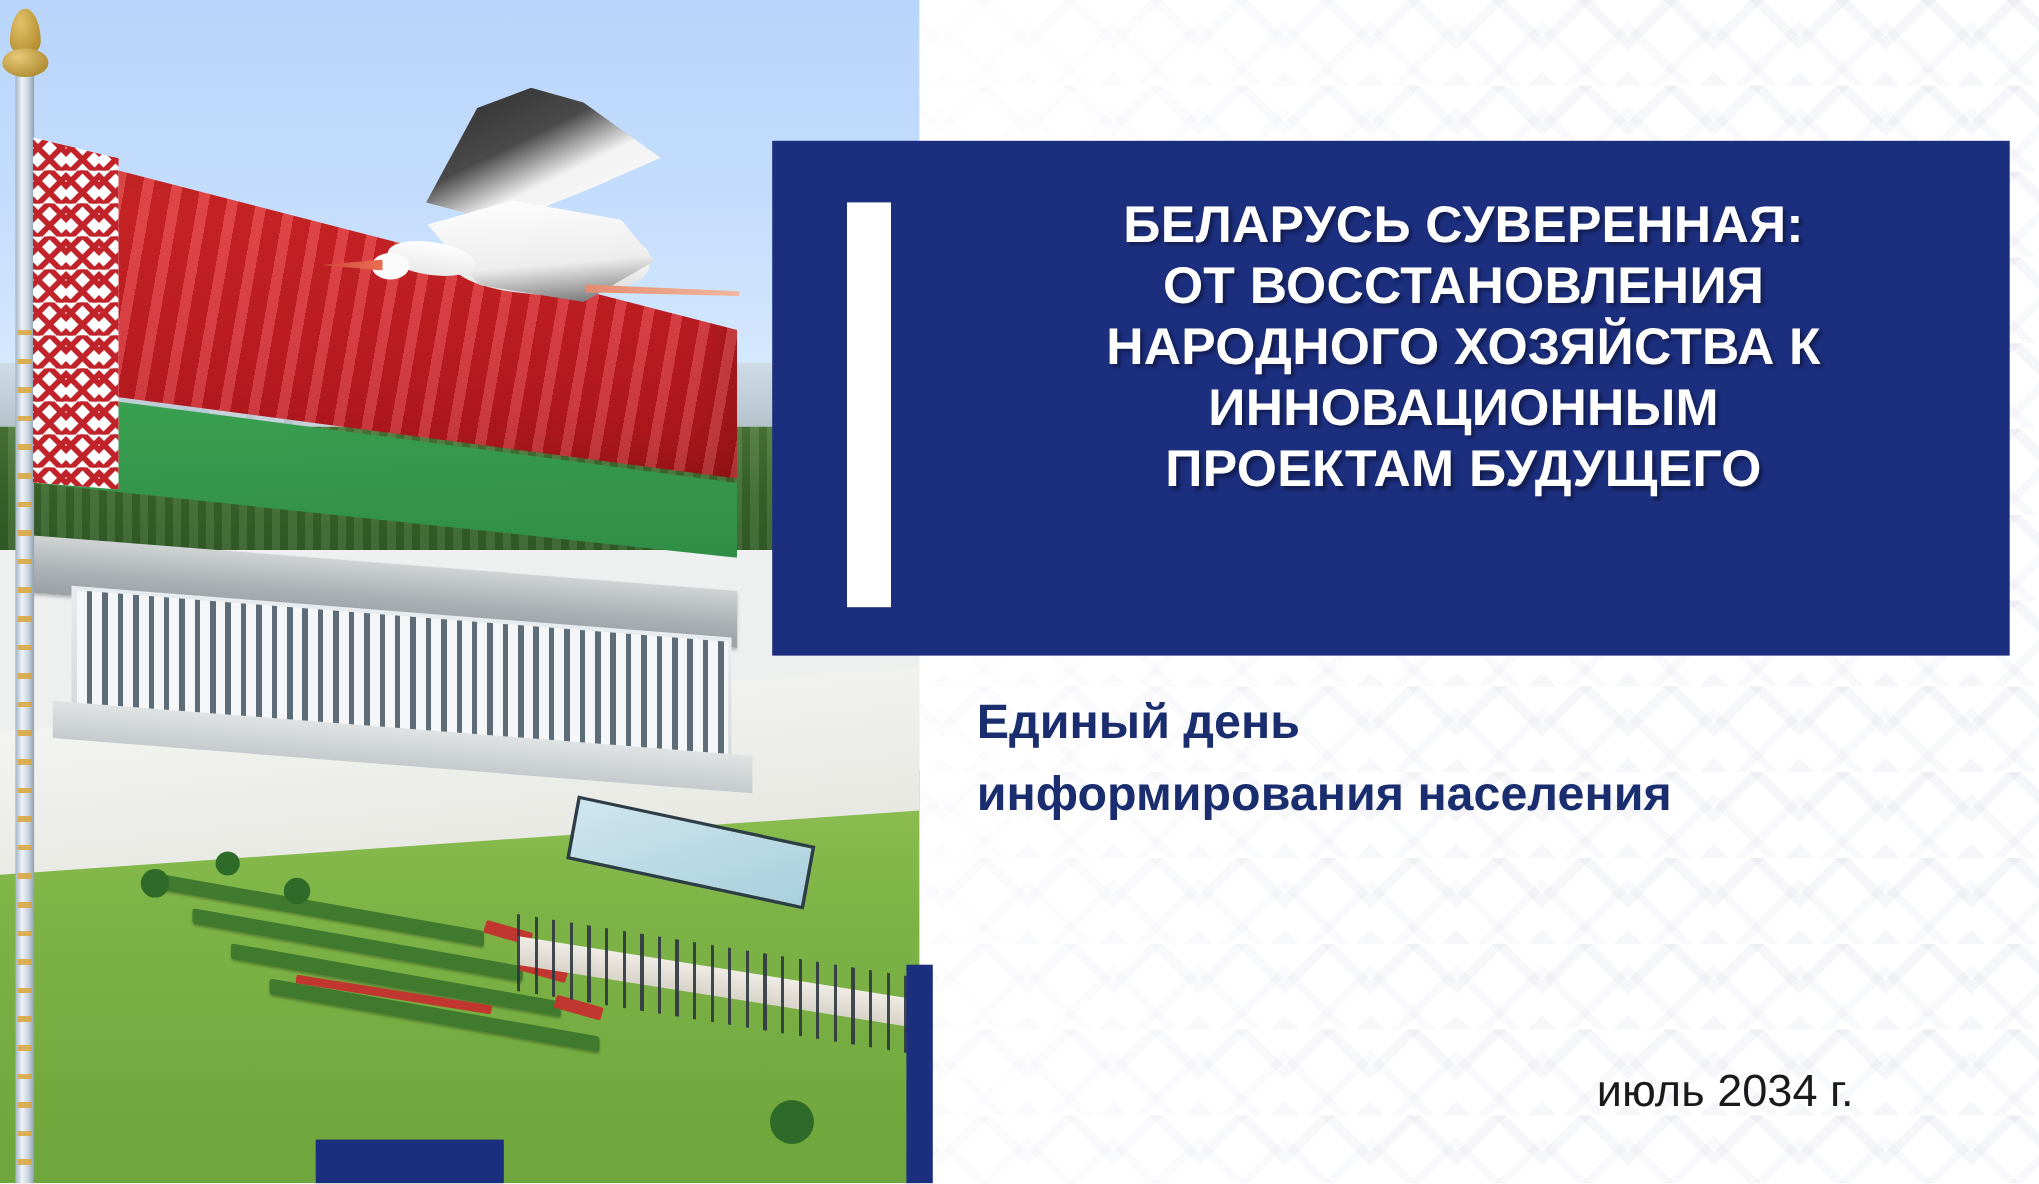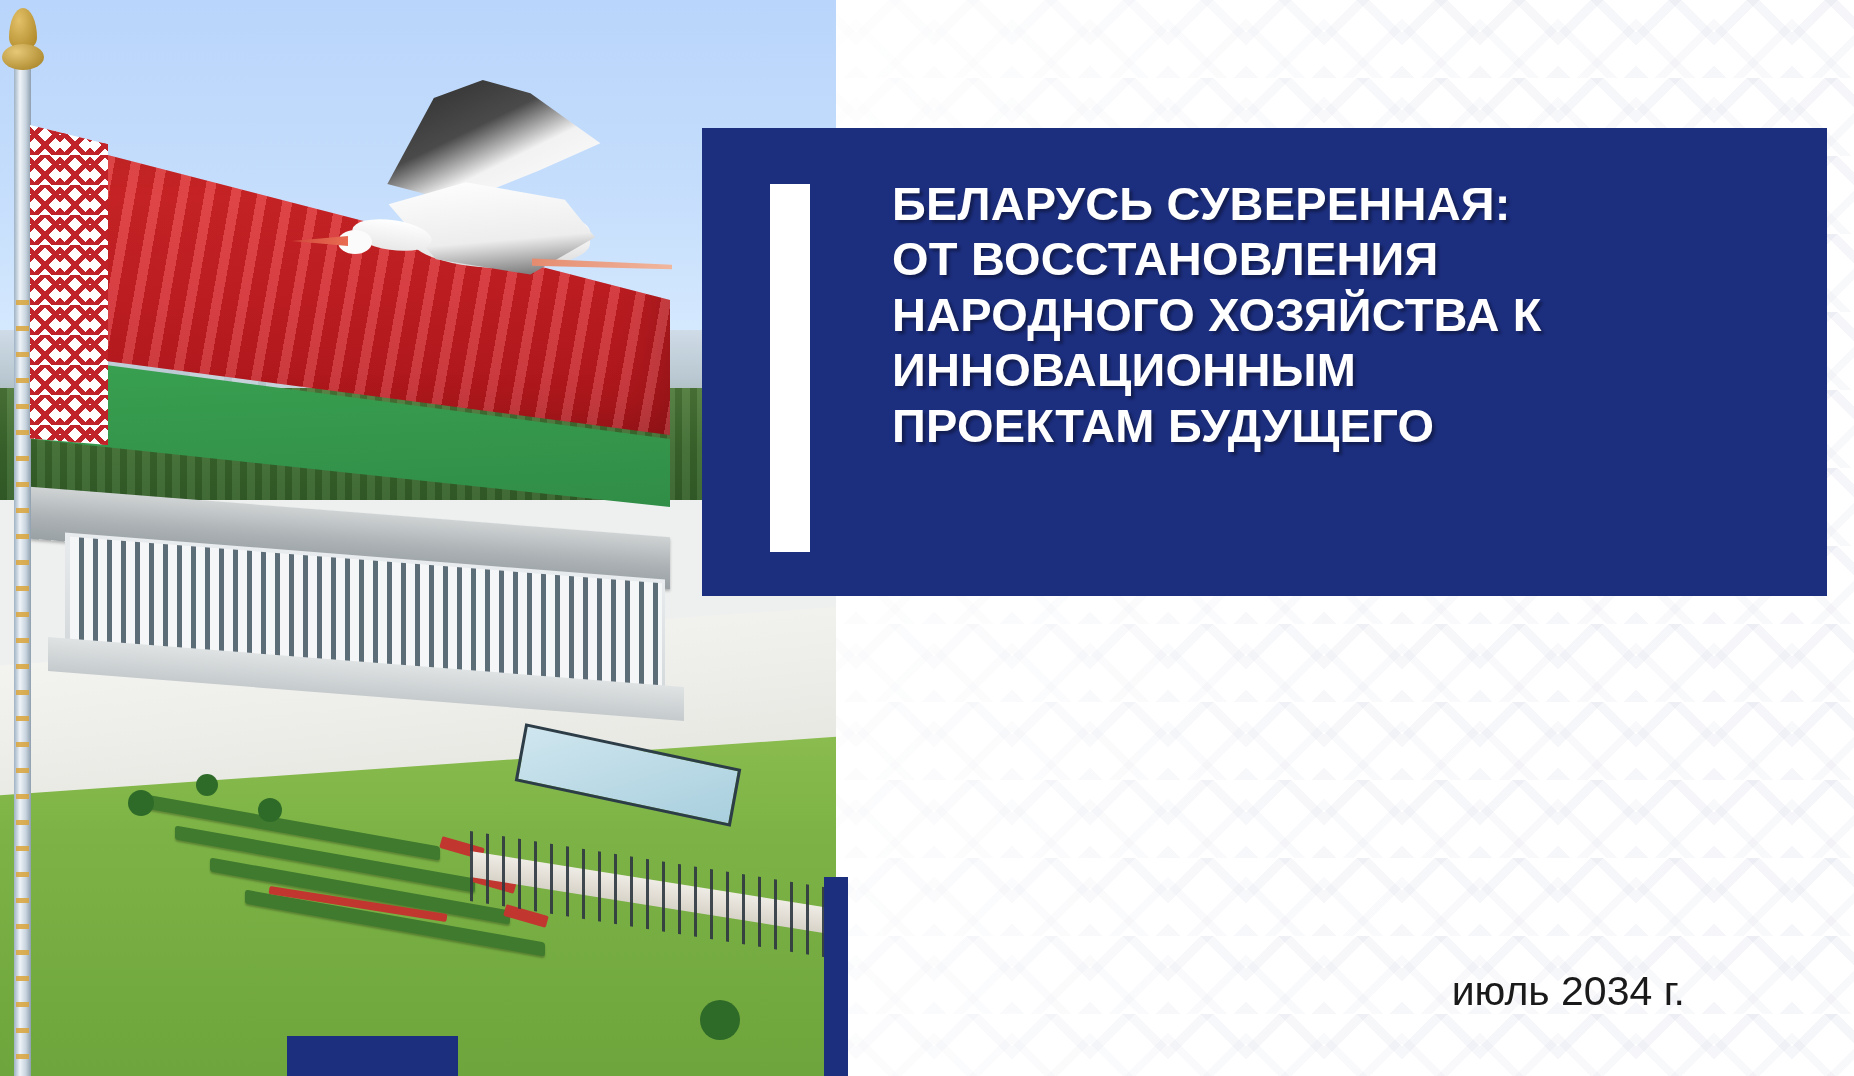--- a/index.html
+++ b/index.html
@@ -126,26 +126,27 @@
       background:linear-gradient(90deg,#e58b6f,#f0b79e);
       clip-path:polygon(0 30%, 100% 58%, 100% 78%, 0 62%);}
 
   
   .title-panel{
     position:absolute;left:702px;top:128px;width:1125px;height:468px;
     background:#1c2e7e;
   }
   .accent-bar{position:absolute;left:68px;top:56px;width:40px;height:368px;background:#ffffff;}
   .title-text{
-    position:absolute;left:190px;top:48px;right:40px;
+    position:absolute;left:172px;top:48px;right:40px;
     color:#ffffff;font-weight:700;font-size:47px;line-height:1.18;
     letter-spacing:.2px;text-transform:uppercase;
     text-shadow:3px 3px 3px rgba(0,0,0,.35);
     font-family:"Liberation Sans","DejaVu Sans",sans-serif;
     white-space:pre-line;
+    text-align:center;
   }
 
   
   .vbar{position:absolute;left:824px;top:877px;width:24px;height:199px;background:#1c2e7e;}
   .bottom-rect{position:absolute;left:287px;top:1036px;width:171px;height:40px;background:#1c2e7e;}
 
   
   .subtitle{
     position:absolute;left:888px;top:624px;width:870px;
     color:#1a2d6e;font-weight:700;font-size:44px;line-height:1.48;
@@ -238,16 +239,18 @@
     <div class="title-text">БЕЛАРУСЬ СУВЕРЕННАЯ:
 ОТ ВОССТАНОВЛЕНИЯ
 НАРОДНОГО ХОЗЯЙСТВА К
 ИННОВАЦИОННЫМ
 ПРОЕКТАМ БУДУЩЕГО</div>
   </div>
 
   <div class="vbar"></div>
   <div class="bottom-rect"></div>
 
+  <div class="subtitle">Единый день
+информирования населения</div>
 
   <div class="date">июль 2034 г.</div>
 
 </div>
 
 </body></html>

